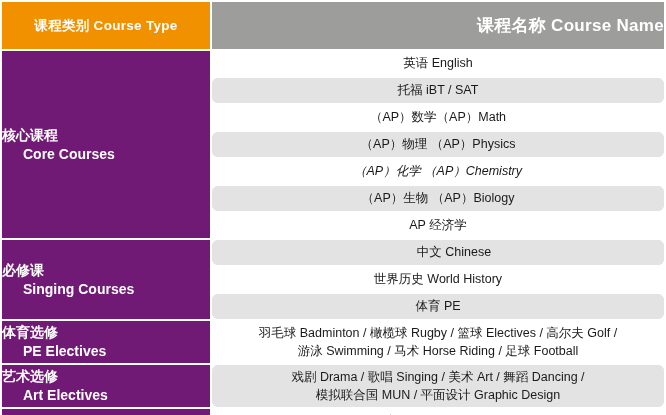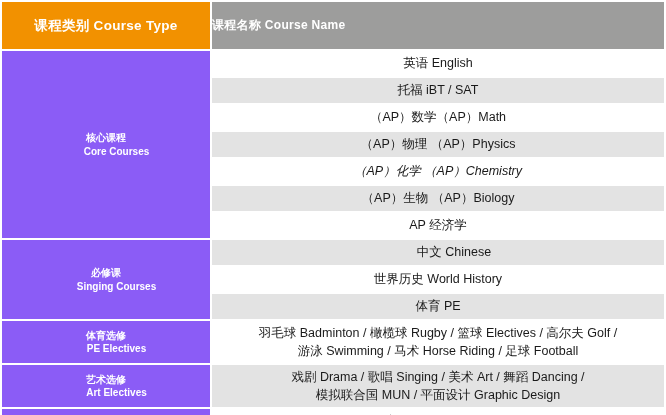--- a/index.html
+++ b/index.html
@@ -30,47 +30,48 @@
     color: #ffffff;
     text-align: center;
     font-size: 13.5px;
     font-weight: bold;
     height: 47px;
     letter-spacing: 0.3px;
   }
   .hdr-name {
     background: #9d9d9c;
     color: #ffffff;
-    text-align: left;
-    font-size: 12px;
+    text-align: right;
+    font-size: 17px;
     font-weight: bold;
     height: 47px;
     letter-spacing: 0.3px;
   }
   
   .cat {
-    background: #8b5cf6;
+    background: #701a75;
     color: #ffffff;
-    text-align: center;
+    text-align: left;
     vertical-align: middle;
-    font-size: 10px;
+    font-size: 14px;
     font-weight: bold;
     line-height: 1.35;
   }
   .cat .cn { display: block; }
   .cat .en { display: block; padding-left: 21px; }
   
   .course {
     text-align: center;
     vertical-align: middle;
     font-size: 12.5px;
     color: #1a1a1a;
     height: 25px;
     line-height: 1.45;
     padding: 2px 6px;
+    border-radius: 9px;
   }
   .course.shade-light { background: #ffffff; }
   .course.shade-dark  { background: #e3e3e3; }
   .course.tall { height: 42px; }
 </style>
 </head>
 <body>
 
 <table id="course-table">
   <thead>

